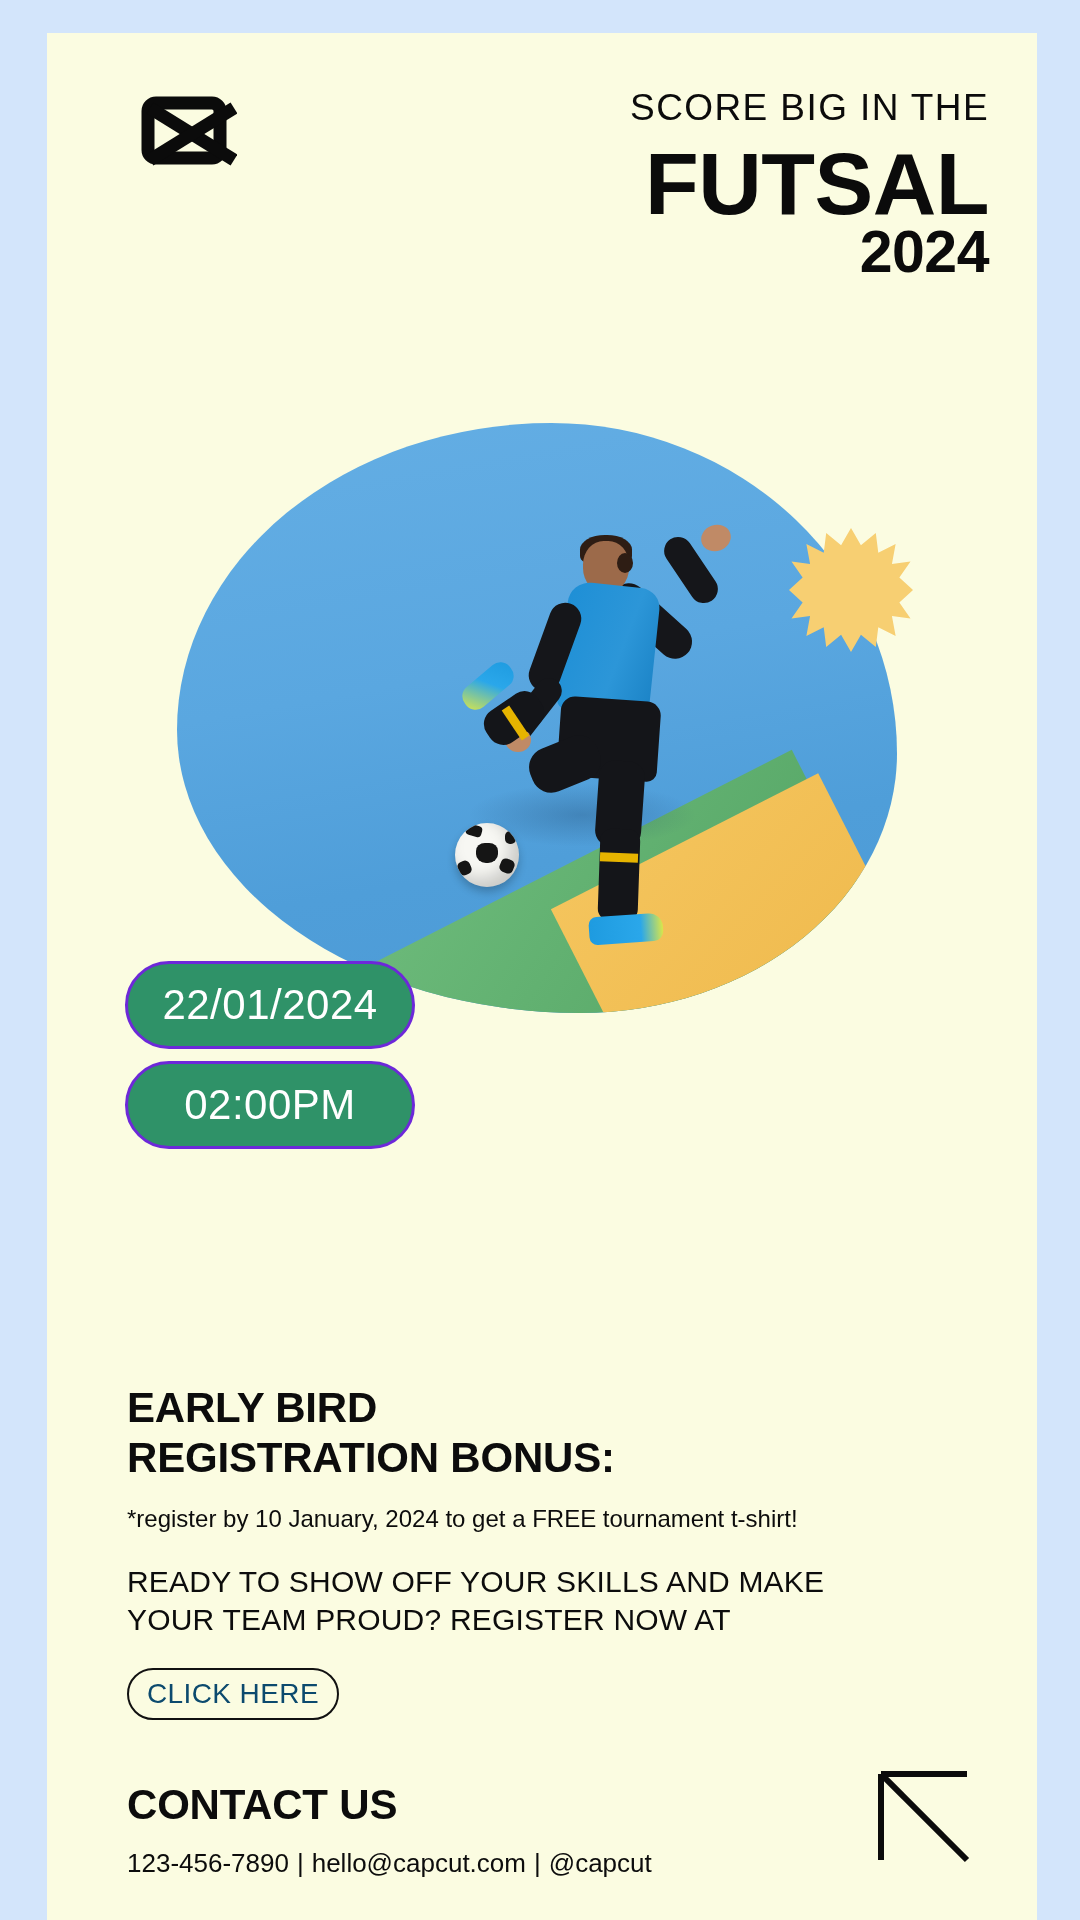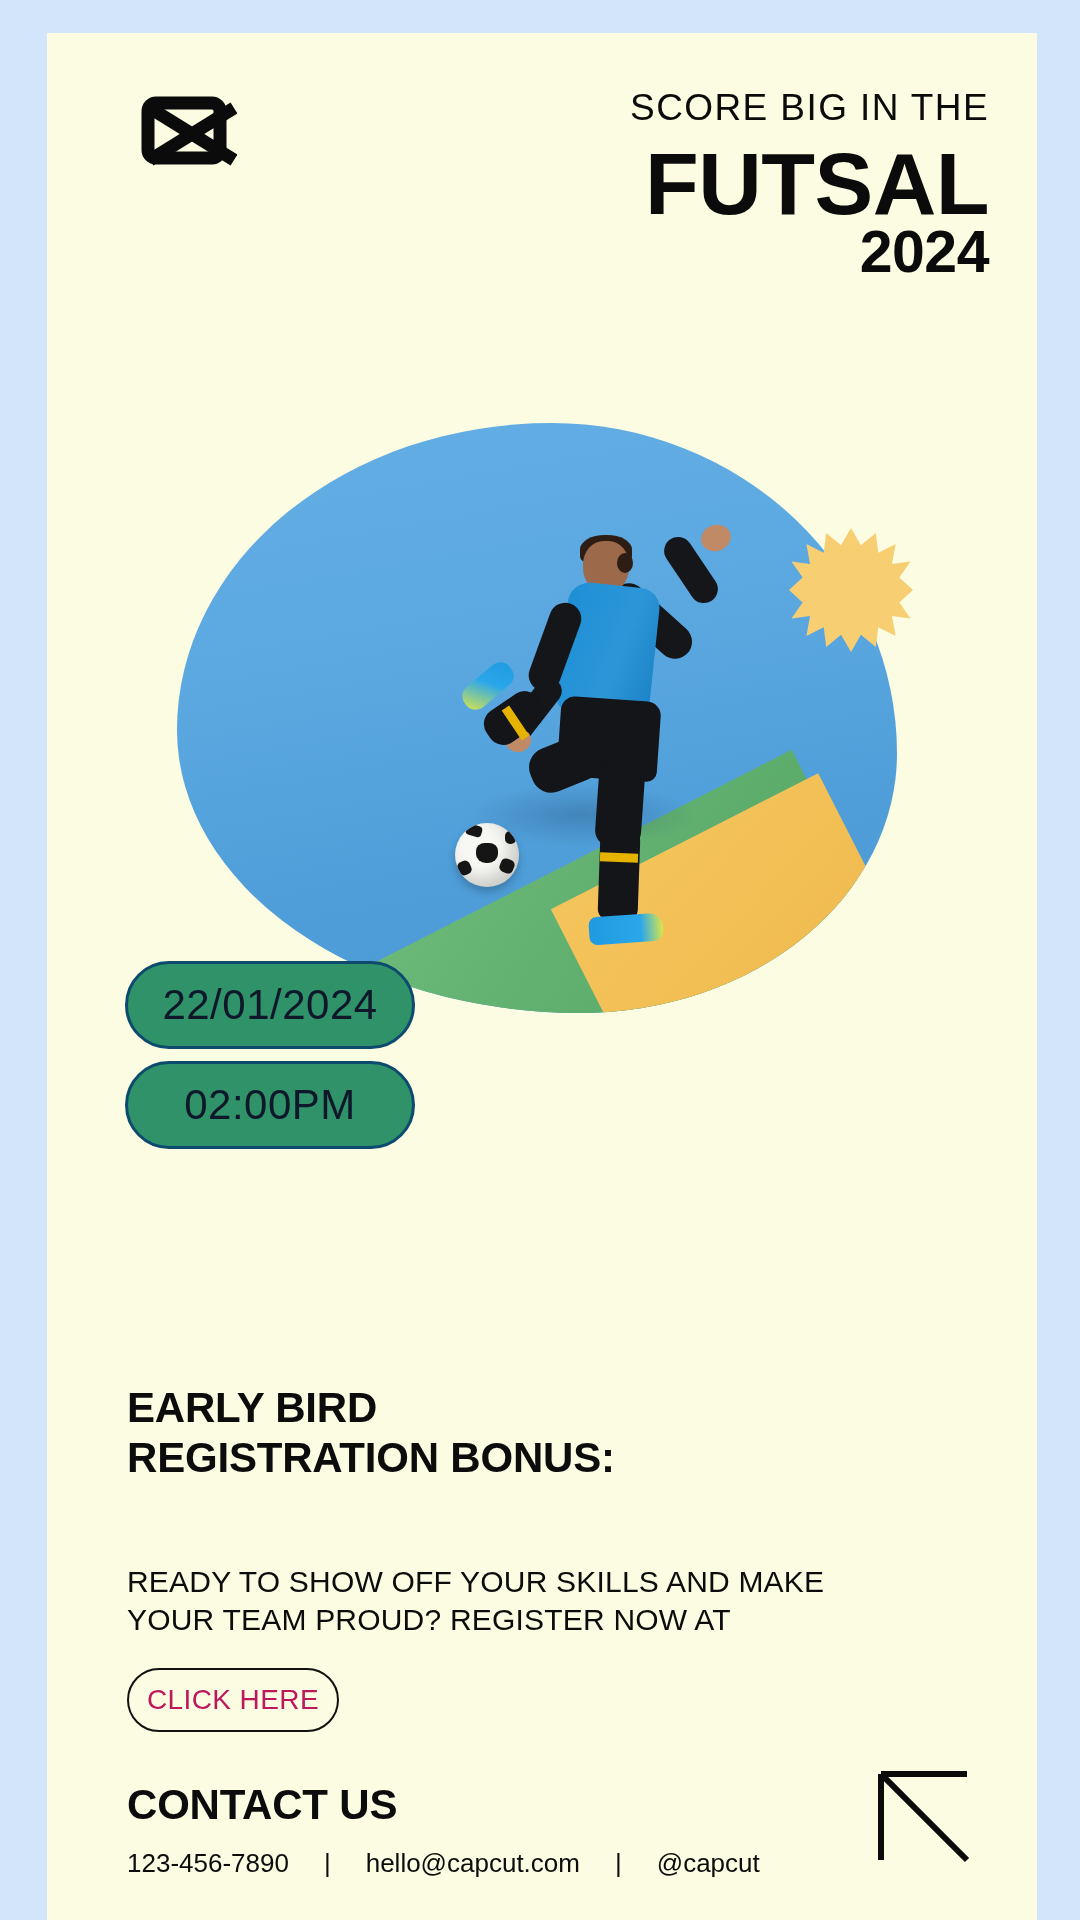--- a/index.html
+++ b/index.html
@@ -235,23 +235,23 @@
       17% 71%, 2% 73%, 11% 60%, 0% 50%, 11% 40%, 2% 27%, 17% 29%,
       14% 13%, 28% 20%, 30% 4%, 42% 14%
     );
     filter:drop-shadow(0 0 1.5px #b4902f);
   }
 
   
   .badge {
     position:absolute;
     background:#2f9268;
-    border:3px solid #0c4a6e;
+    border:3px solid #6d28d9;
     border-radius:60px;
-    color:#0f172a;
+    color:#ffffff;
     display:flex; align-items:center; justify-content:center;
     font-size:42px;
     letter-spacing:0.5px;
   }
   #badge-date { left:78px; top:928px; width:290px; height:88px; }
   #badge-time { left:78px; top:1028px; width:290px; height:88px; }
 
   
   .copy { position:absolute; left:80px; color:#0c0c0c; }
   #intro {
@@ -267,35 +267,35 @@
     top:1472px; width:700px;
     font-size:24px; font-weight:400;
   }
   #cta-copy {
     top:1530px; width:700px;
     font-size:30px; font-weight:400; line-height:1.25;
     letter-spacing:0.2px;
   }
   #click-here {
     position:absolute; left:80px; top:1635px;
-    width:212px; height:64px;
+    width:212px; height:52px;
     border:2.5px solid #111;
     border-radius:40px;
     background:transparent;
     display:flex; align-items:center; justify-content:center;
-    font-size:28px; color:#be185d; letter-spacing:0.4px;
+    font-size:28px; color:#0c4a6e; letter-spacing:0.4px;
     cursor:pointer;
   }
   #contact-title {
     top:1748px;
     font-size:42px; font-weight:700; letter-spacing:-0.2px;
   }
   #contact-row {
     top:1815px;
-    font-size:26px; display:flex; gap:35px; align-items:flex-end;
+    font-size:26px; display:flex; gap:8px; align-items:flex-end;
     white-space:nowrap;
   }
   .sep { color:#0c0c0c; }
   #arrow {
     position:absolute; left:828px; top:1735px;
     width:110px; height:110px;
   }
 </style>
 </head>
 <body>
@@ -363,20 +363,21 @@
 
   <div id="badge-date" class="badge">22/01/2024</div>
   <div id="badge-time" class="badge">02:00PM</div>
 
 
   <div id="eb-heading" class="copy">
     <div>EARLY BIRD</div>
     <div>REGISTRATION BONUS:</div>
   </div>
 
+  <div id="eb-note" class="copy">*register by 10 January, 2024 to get a FREE tournament t-shirt!</div>
 
   <div id="cta-copy" class="copy">
     <div>READY TO SHOW OFF YOUR SKILLS AND MAKE</div>
     <div>YOUR TEAM PROUD? REGISTER NOW AT</div>
   </div>
 
   <div id="click-here">CLICK HERE</div>
 
   <div id="contact-title" class="copy">CONTACT US</div>
   <div id="contact-row" class="copy">

